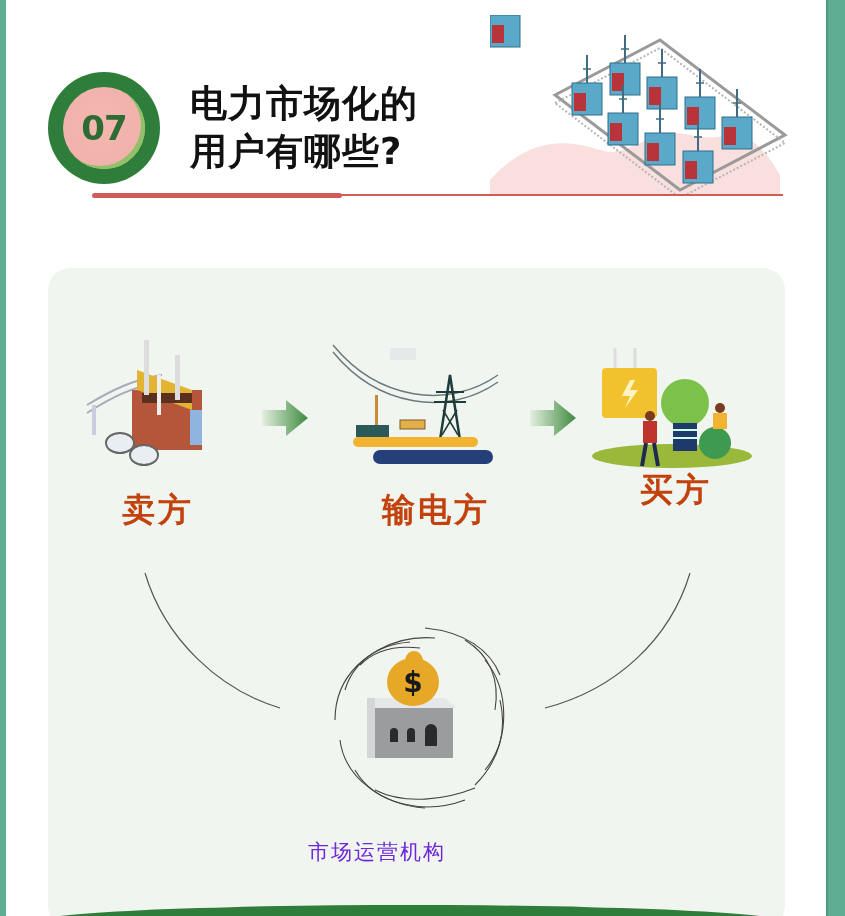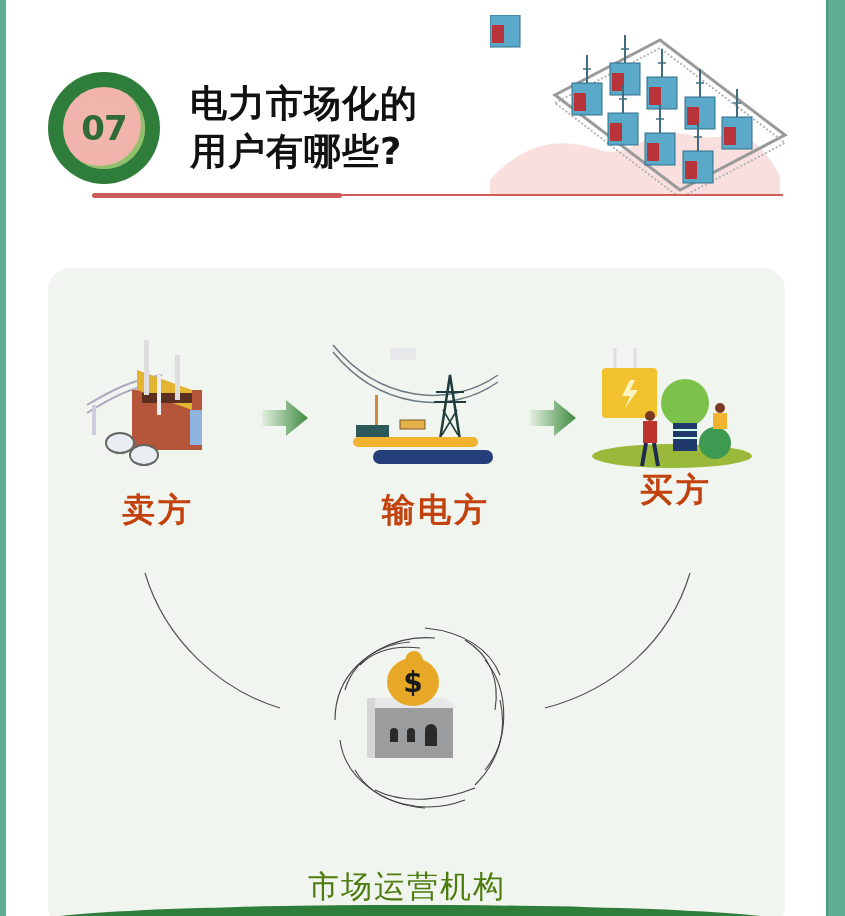--- a/index.html
+++ b/index.html
@@ -38,21 +38,21 @@
     position: absolute; left: 48px; top: 268px; width: 737px; height: 660px;
     background: #f1f5ef; border-radius: 22px;
   }
   .panel-bottom {
     position: absolute; left: 30px; top: 905px; width: 760px; height: 30px;
     background: #2e7d3a; border-radius: 50% 50% 0 0 / 18px 18px 0 0;
   }
   .icon-box { position: absolute; }
   .label { position: absolute; font-size: 33px; color: #c2410c; font-weight: 700; letter-spacing: 3px; }
   .arrow { position: absolute; width: 50px; height: 40px; }
-  .center-label { position: absolute; left: 308px; top: 838px; font-size: 31px; color: #4d7c0f; letter-spacing: 2px; margin-top: 28px; }
+  .center-label { position: absolute; left: 308px; top: 838px; font-size: 21px; color: #6d28d9; letter-spacing: 2px; }
   .arcs { position: absolute; left: 0; top: 0; }
 </style>
 </head>
 <body>
 
 <div class="edge-left"></div>
 <div class="edge-right"></div>
 
 <div class="badge">
   <div class="badge-inner">

